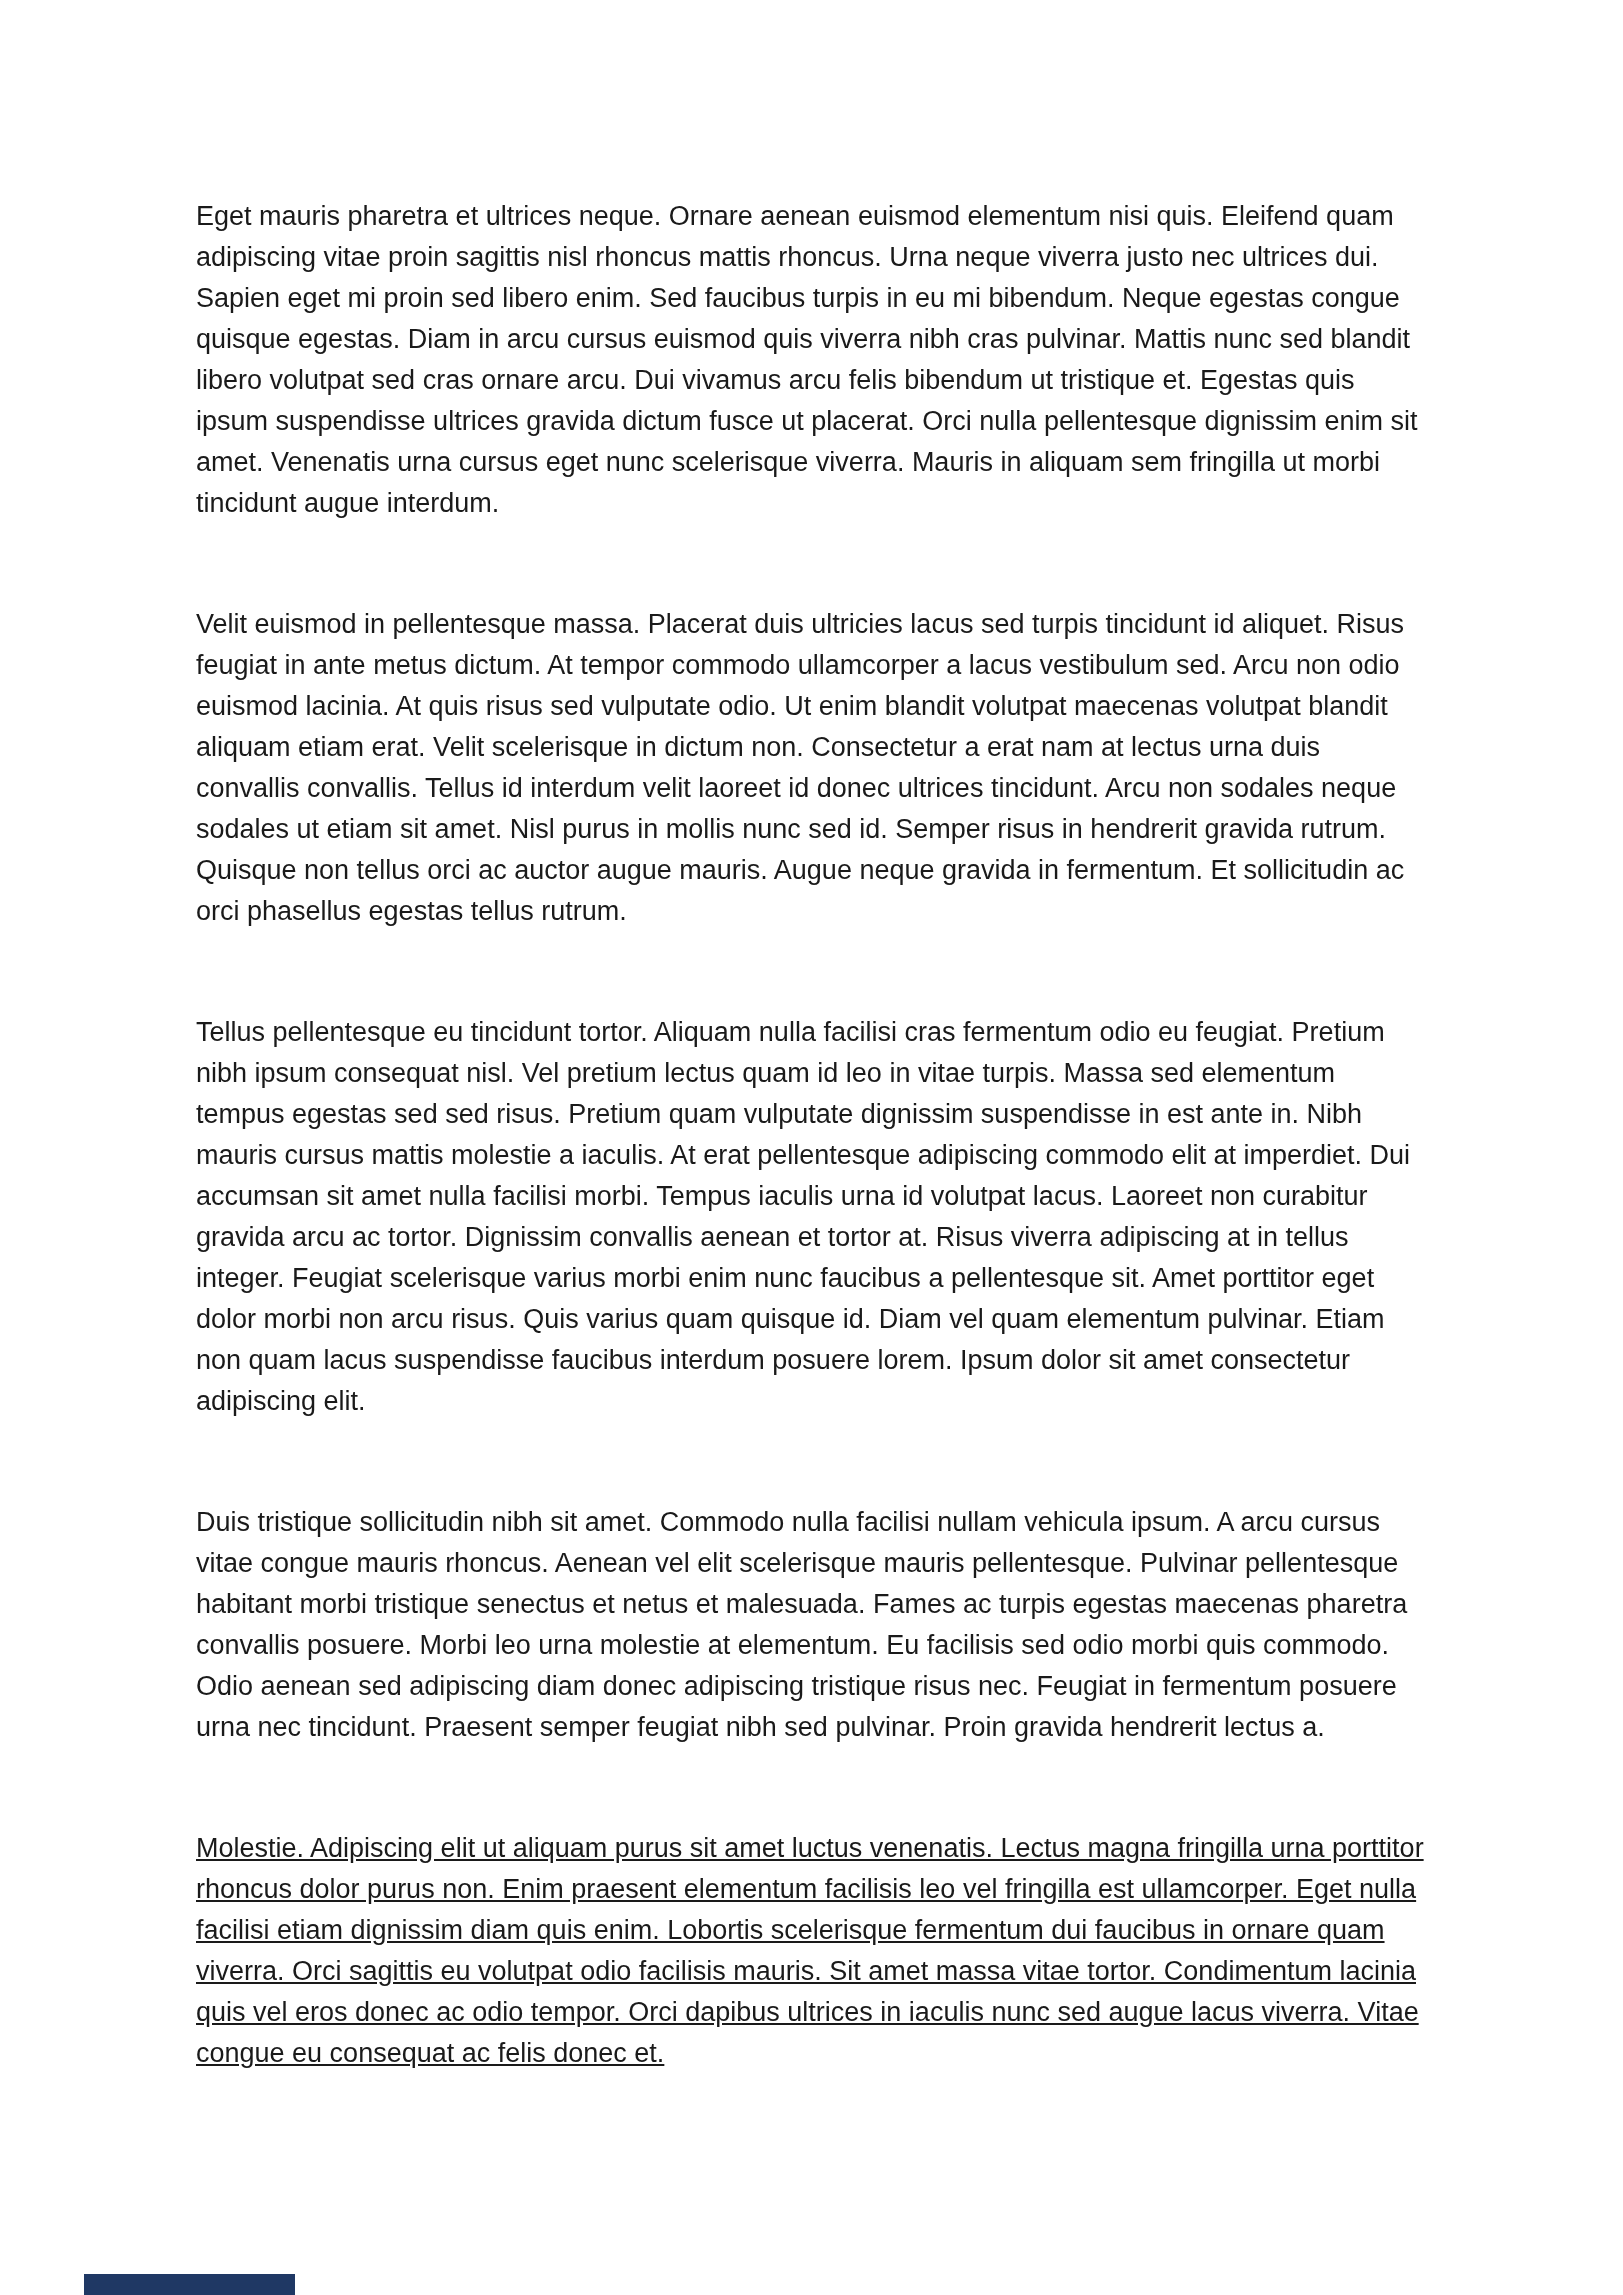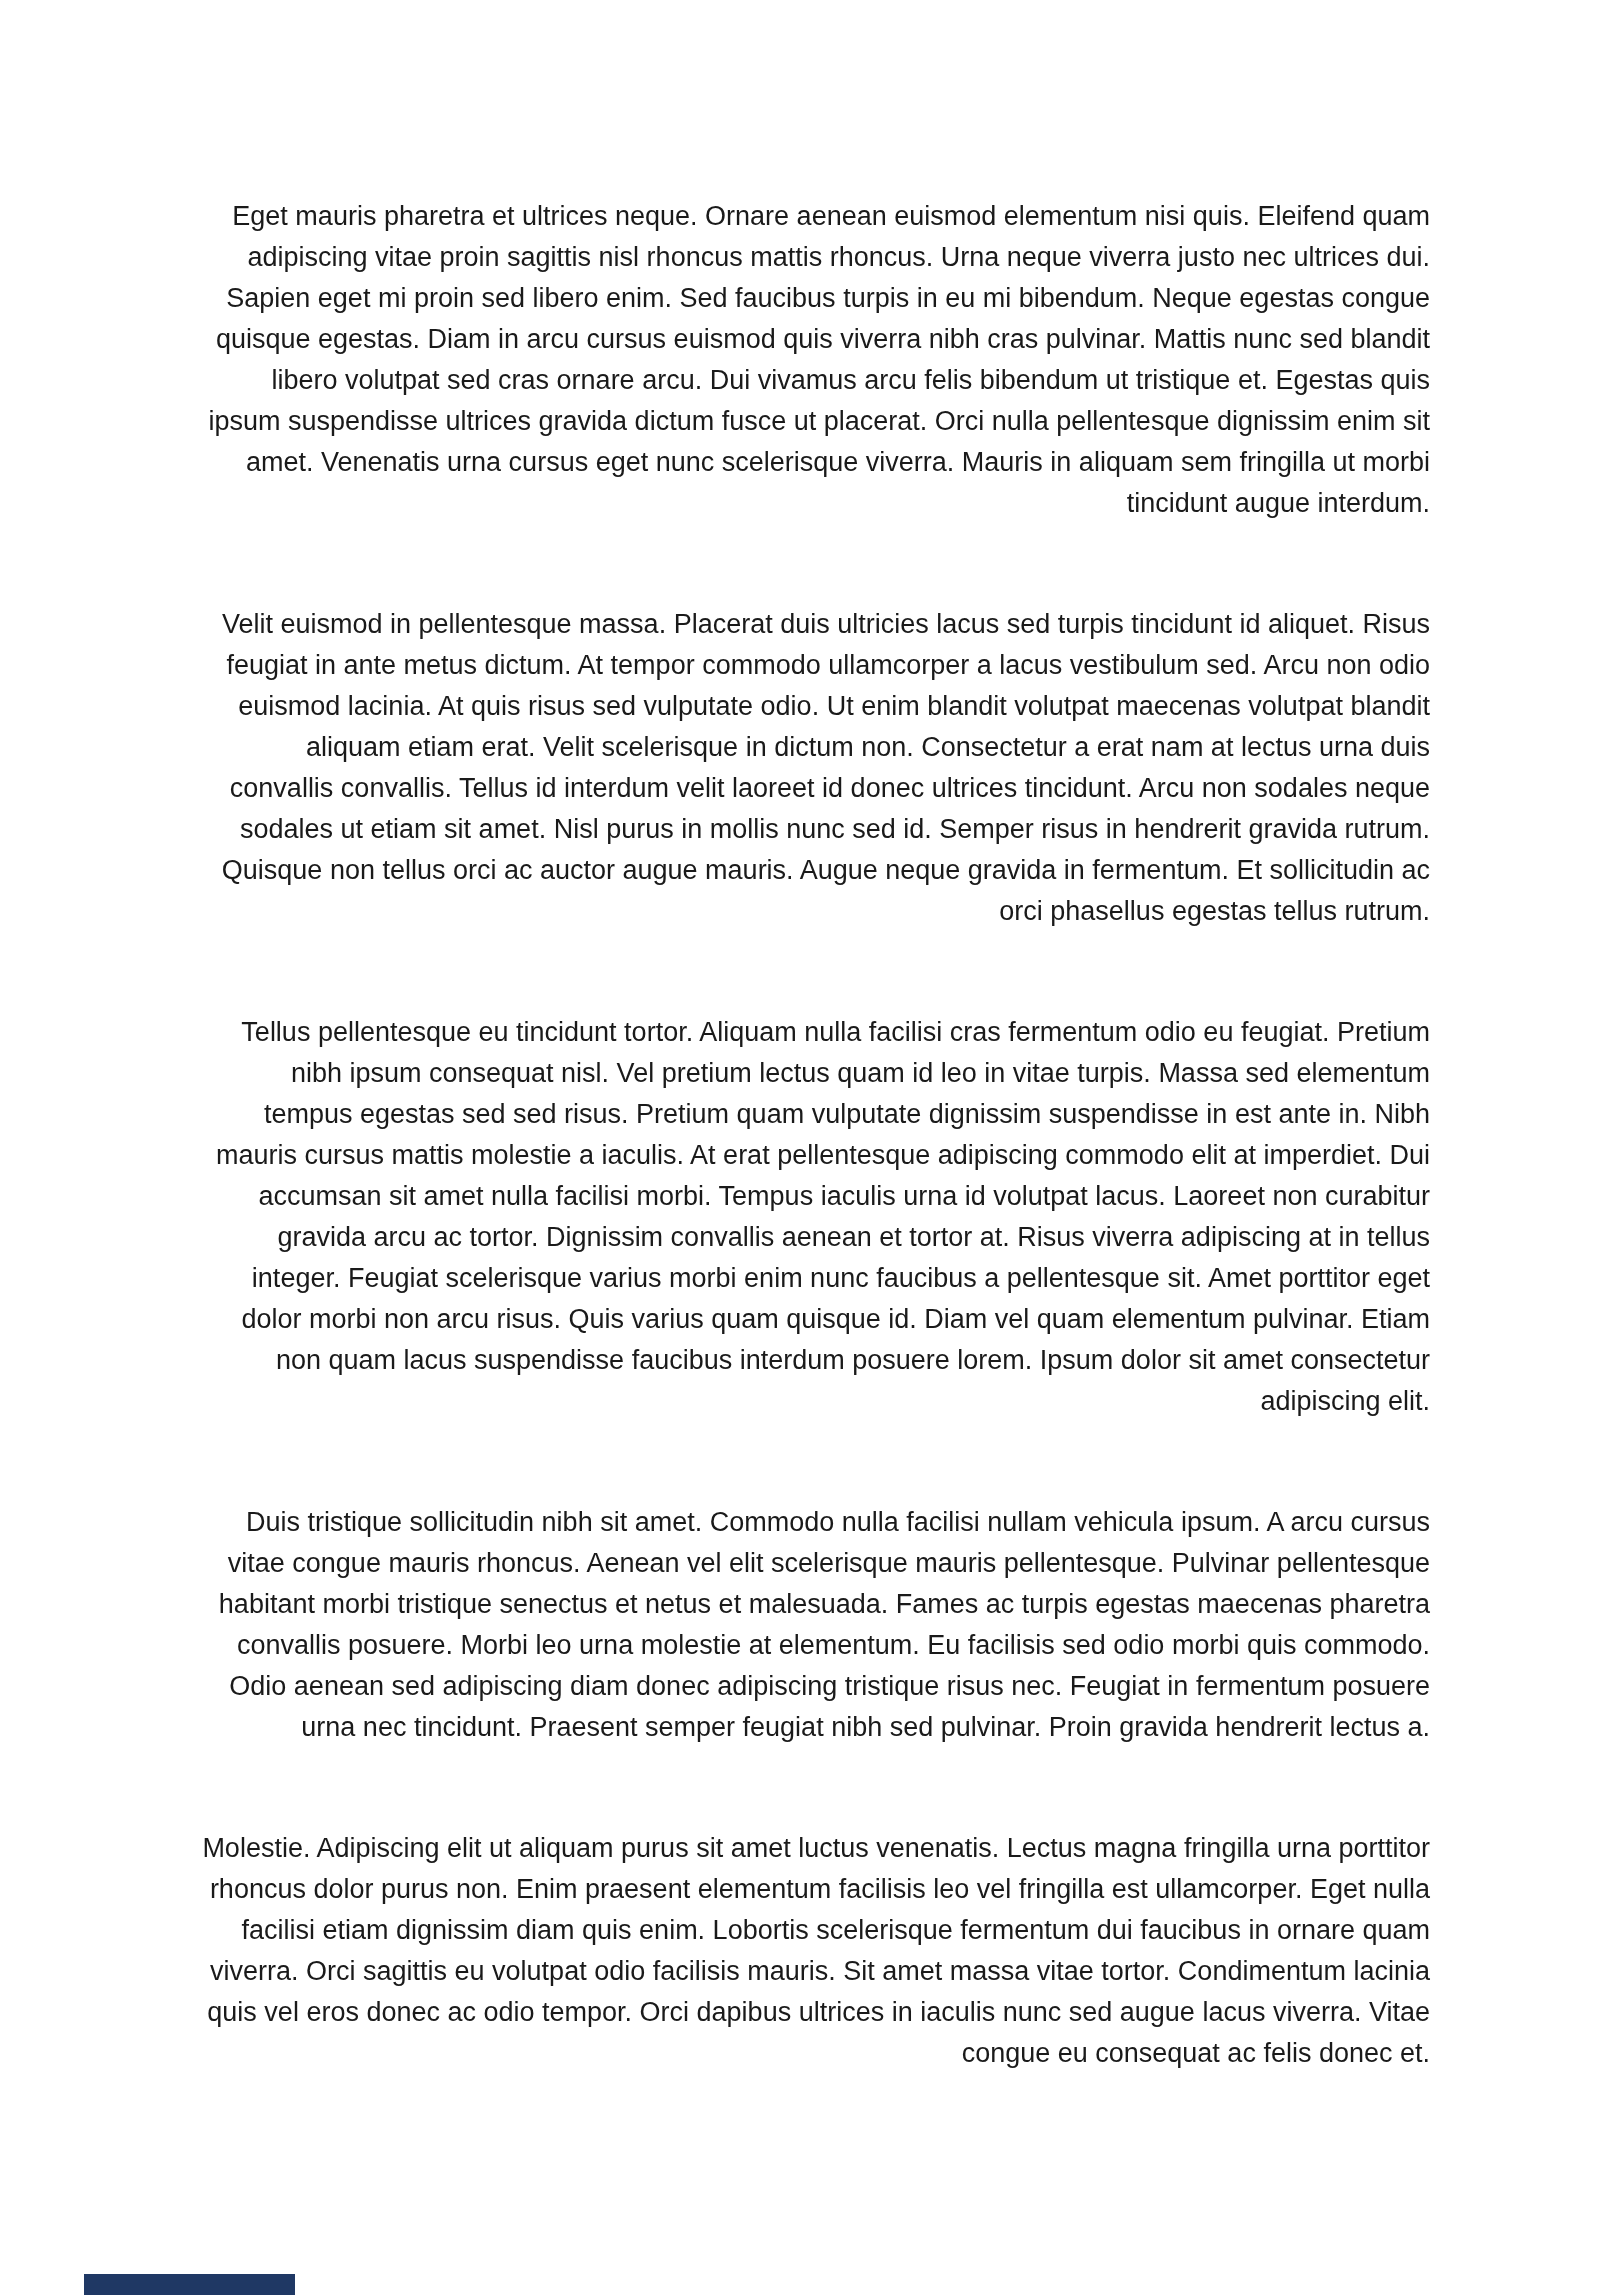--- a/index.html
+++ b/index.html
@@ -17,28 +17,29 @@
   }
   .content {
     position: absolute;
     top: 196px;
     left: 196px;
     width: 1234px;
     color: #1a1a1a;
     font-size: 27px;
     line-height: 41px;
     font-weight: 400;
-    text-align: right;
+    text-align: left;
   }
   .content p {
     margin: 0 0 80px 0;
     padding: 0;
   }
   .content p:last-child {
     margin-bottom: 12px;
+    text-decoration: underline;
   }
   .footer-bar {
     position: absolute;
     left: 84px;
     bottom: 0;
     width: 211px;
     height: 21px;
     background: #1f3864;
   }
 </style>

